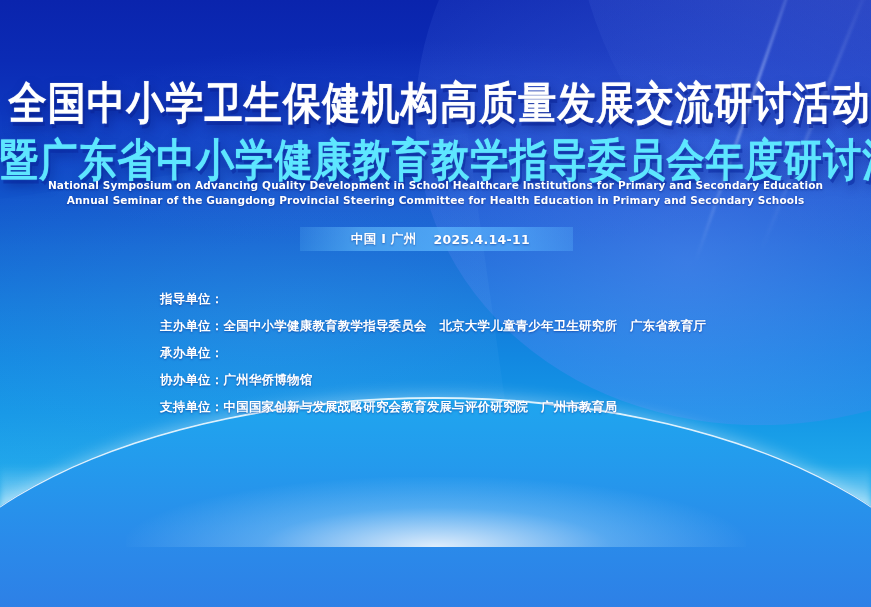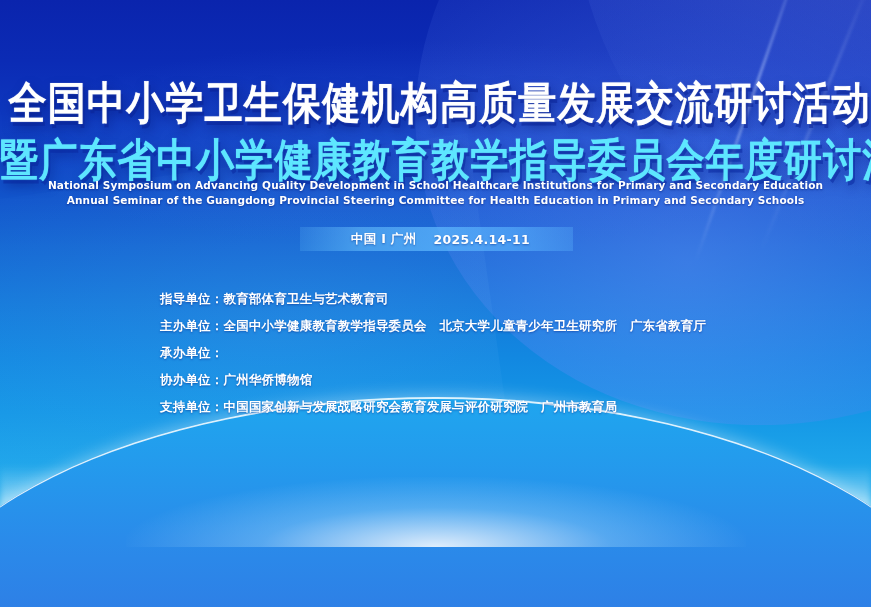--- a/index.html
+++ b/index.html
@@ -374,21 +374,20 @@
     <div class="badge">
       <div class="badge-inner">
         <span>中国 I 广州</span>
         <span>2025.4.14-11</span>
       </div>
     </div>
 
     <div class="org-list">
       <div class="org-row">
         <span class="org-label">指导单位：</span>
-        <span class="org-value">教育部体育卫生与艺术教育司</span>
       </div>
       <div class="org-row">
         <span class="org-label">主办单位：</span>
         <span class="org-value">全国中小学健康教育教学指导委员会　北京大学儿童青少年卫生研究所　广东省教育厅</span>
       </div>
       <div class="org-row">
         <span class="org-label">承办单位：</span>
       </div>
       <div class="org-row">
         <span class="org-label">协办单位：</span>

